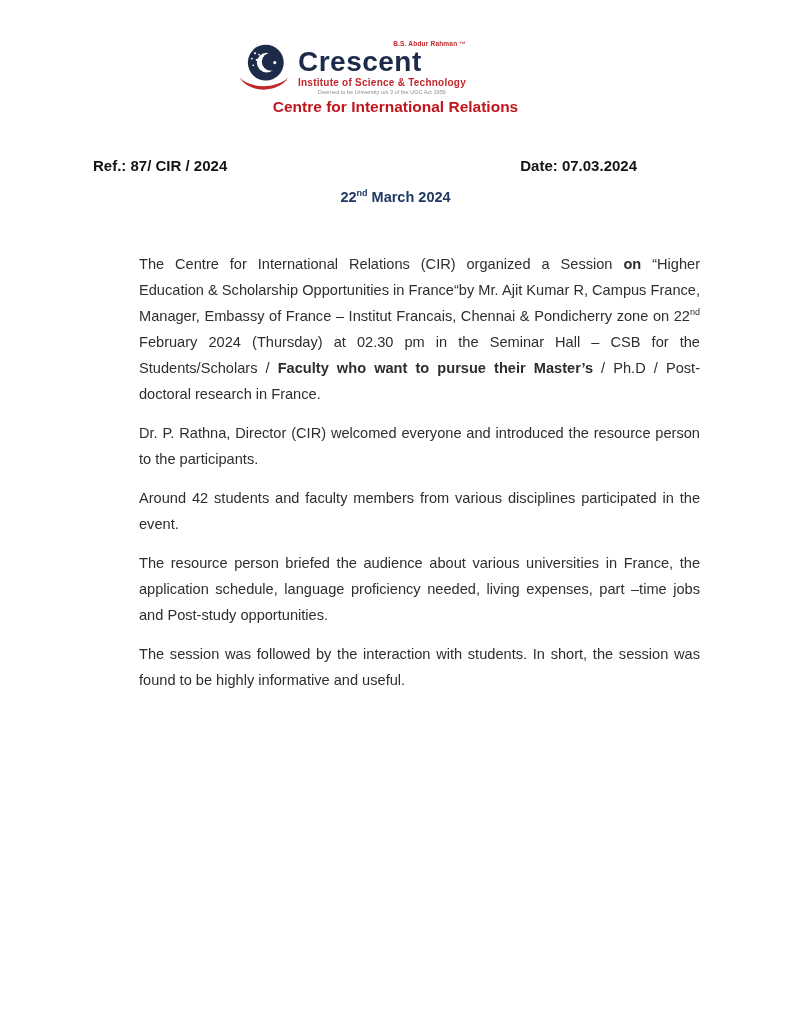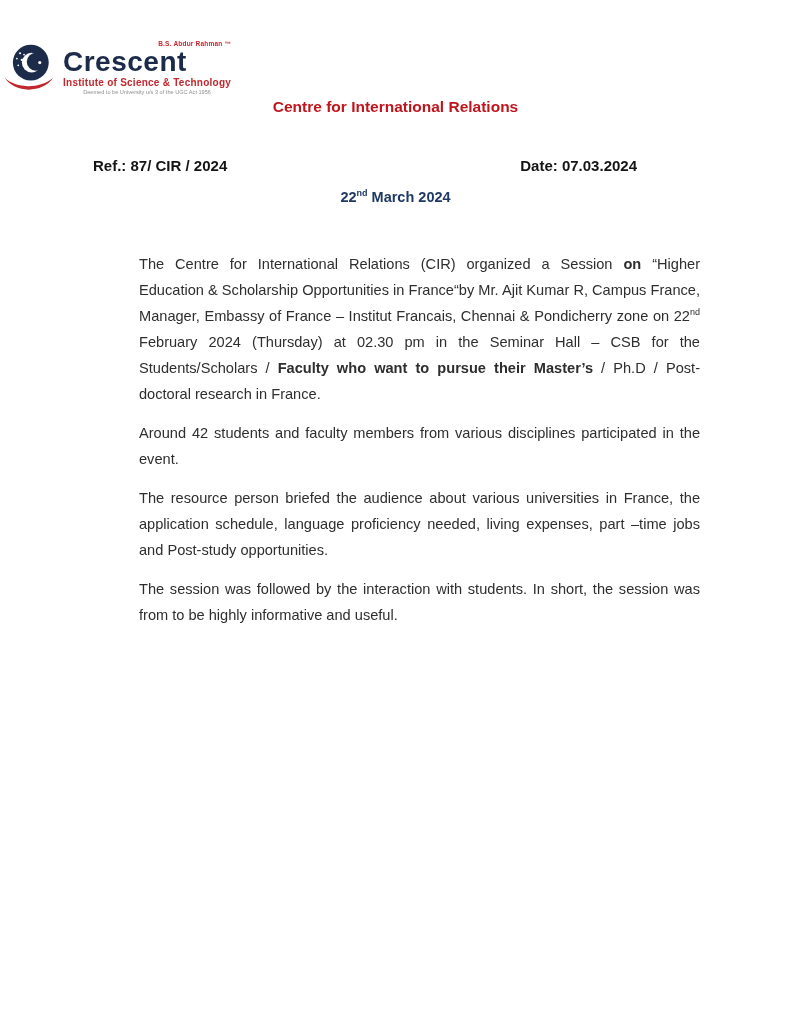--- a/index.html
+++ b/index.html
@@ -6,21 +6,21 @@
   .page{
     position:relative;
     width:791px;height:1024px;
     margin:0 auto;
     background:#ffffff;
     font-family:"Liberation Sans", sans-serif;
     color:#2e2e2e;
     overflow:hidden;
   }
   
-  .logo-row{display:flex;justify-content:flex-start;padding:40px 90px 0 0;}
+  .logo-row{display:flex;justify-content:center;padding:40px 90px 0 0;}
   .logo{display:flex;align-items:center;gap:5px;}
   .logo svg{display:block;}
   .logo-text{display:flex;flex-direction:column;align-items:flex-start;}
   .logo-tm{font-size:6.5px;color:#c1272d;font-weight:bold;align-self:flex-end;letter-spacing:.2px;margin-bottom:1px;}
   .logo-name{font-size:28px;font-weight:bold;color:#1c2b4a;line-height:1;letter-spacing:.5px;}
   .logo-sub{font-size:10px;font-weight:bold;color:#c1272d;letter-spacing:.25px;margin-top:1px;}
   .logo-tagline{font-size:5.6px;color:#8f8f8f;align-self:center;margin-top:1px;}
   
   .dept{
     margin-top:3px;text-align:center;
@@ -83,18 +83,19 @@
   <div class="meta-row">
     <span>Ref.: 87/ CIR / 2024</span>
     <span>Date: 07.03.2024</span>
   </div>
 
 
   <div class="session-date"><span>22</span><sup>nd</sup><span> March 2024</span></div>
 
   <div class="body" id="body-paragraphs">
       <p><span>The Centre for International Relations (CIR) organized a Session </span><span class="b">on</span><span> “Higher Education &amp; Scholarship Opportunities in France“by Mr. Ajit Kumar R, Campus France, Manager, Embassy of France – Institut Francais, Chennai &amp; Pondicherry zone on 22</span><sup>nd</sup><span> February 2024 (Thursday) at 02.30 pm in the Seminar Hall – CSB for the Students/Scholars / </span><span class="b">Faculty who want to pursue their Master’s</span><span> / Ph.D / Post-doctoral research in France.</span></p>
+      <p><span>Dr. P. Rathna, Director (CIR) welcomed everyone and introduced the resource person to the participants.</span></p>
       <p><span>Around 42 students and faculty members from various disciplines participated in the event.</span></p>
       <p><span>The resource person briefed the audience about various universities in France, the application schedule, language proficiency needed, living expenses, part –time jobs and Post-study opportunities.</span></p>
-      <p><span>The session was followed by the interaction with students. In short, the session was from to be highly informative and useful.</span></p>
+      <p><span>The session was followed by the interaction with students. In short, the session was found to be highly informative and useful.</span></p>
     </div>
 
 </div>
 
 </body></html>

